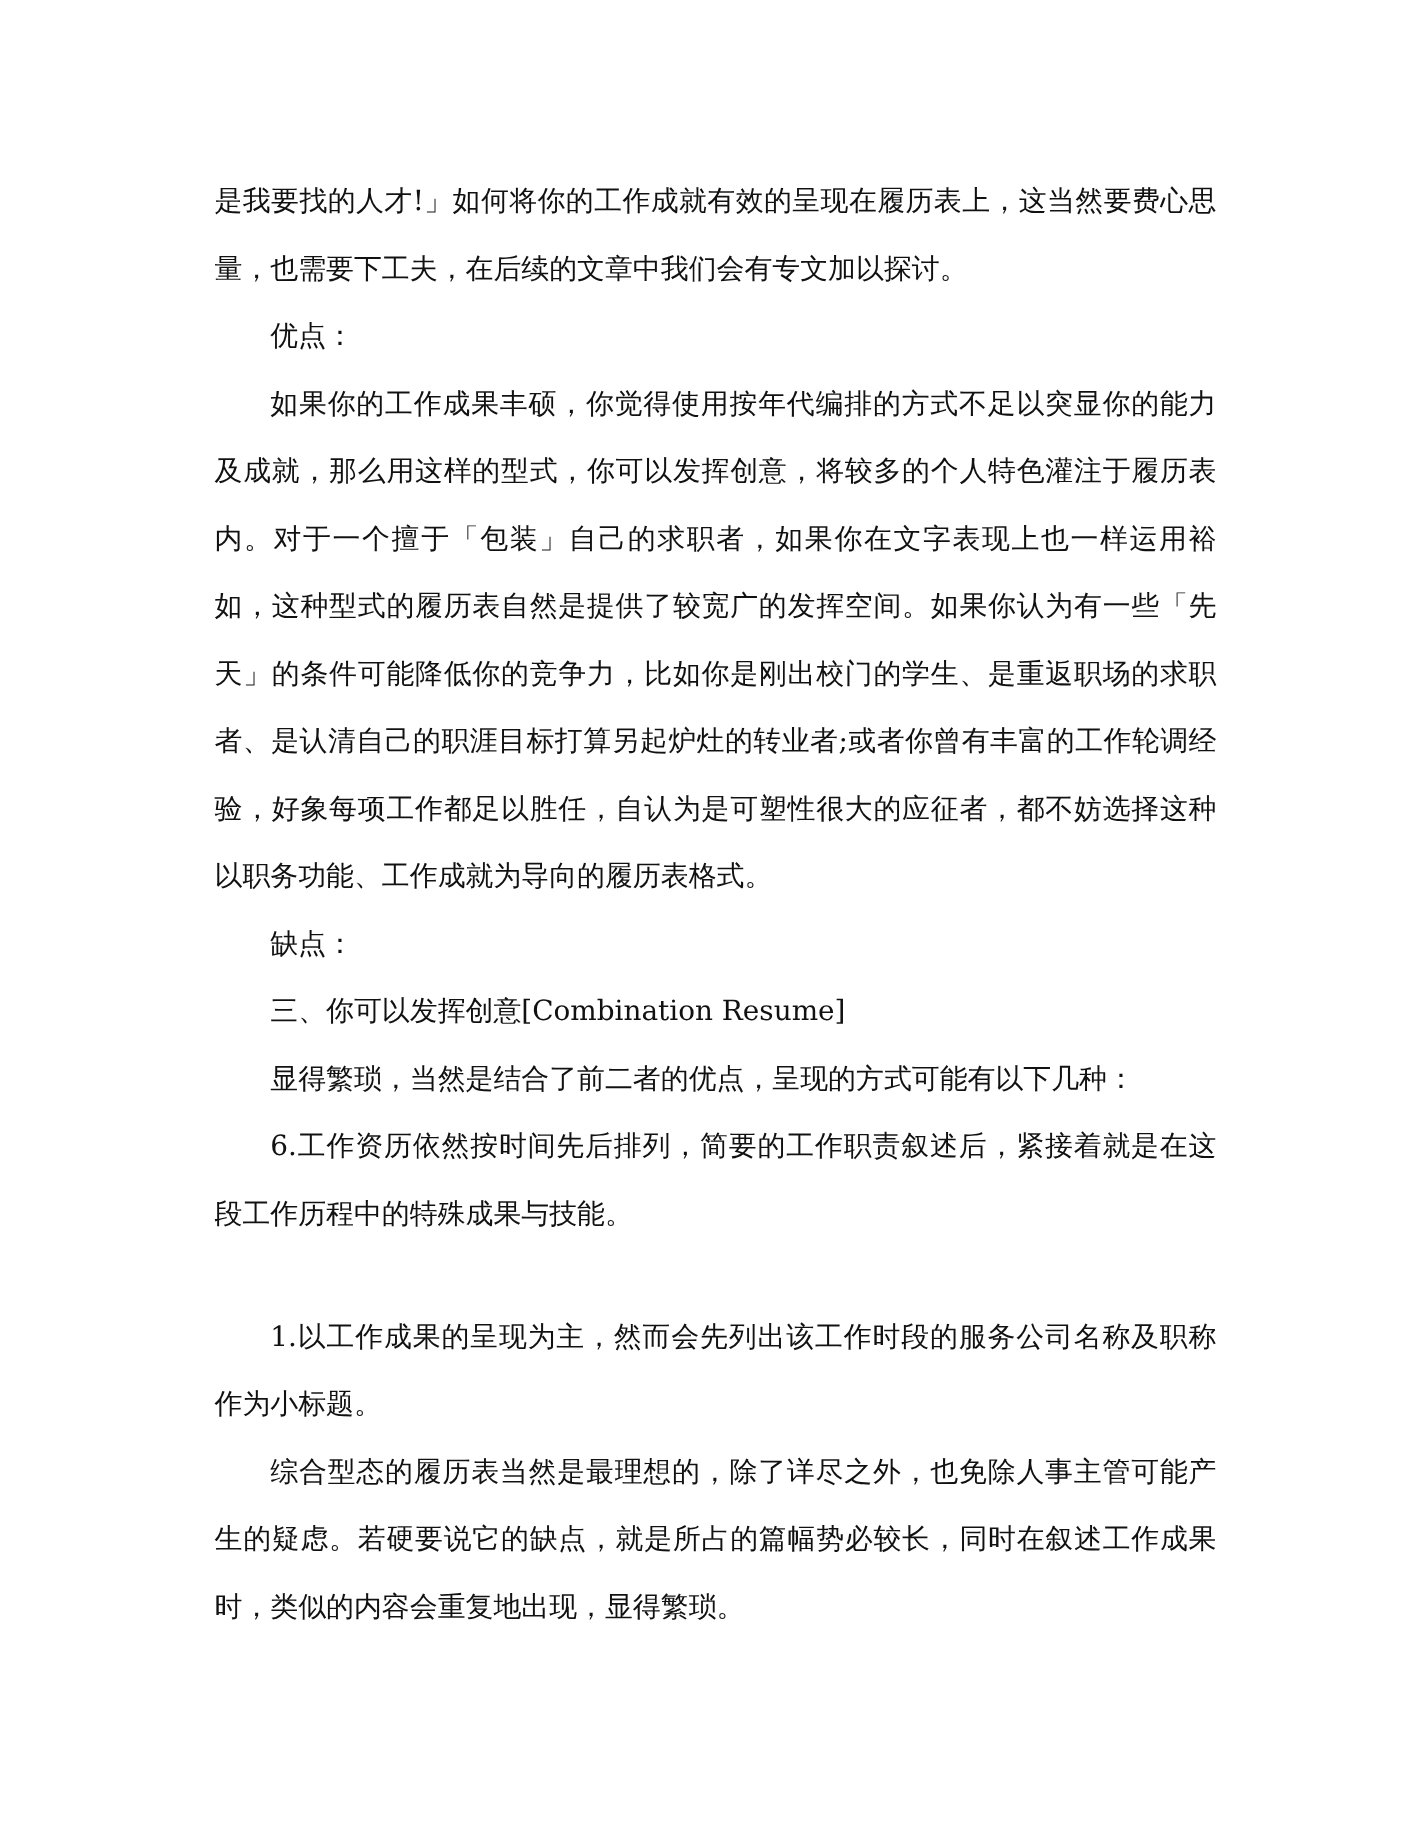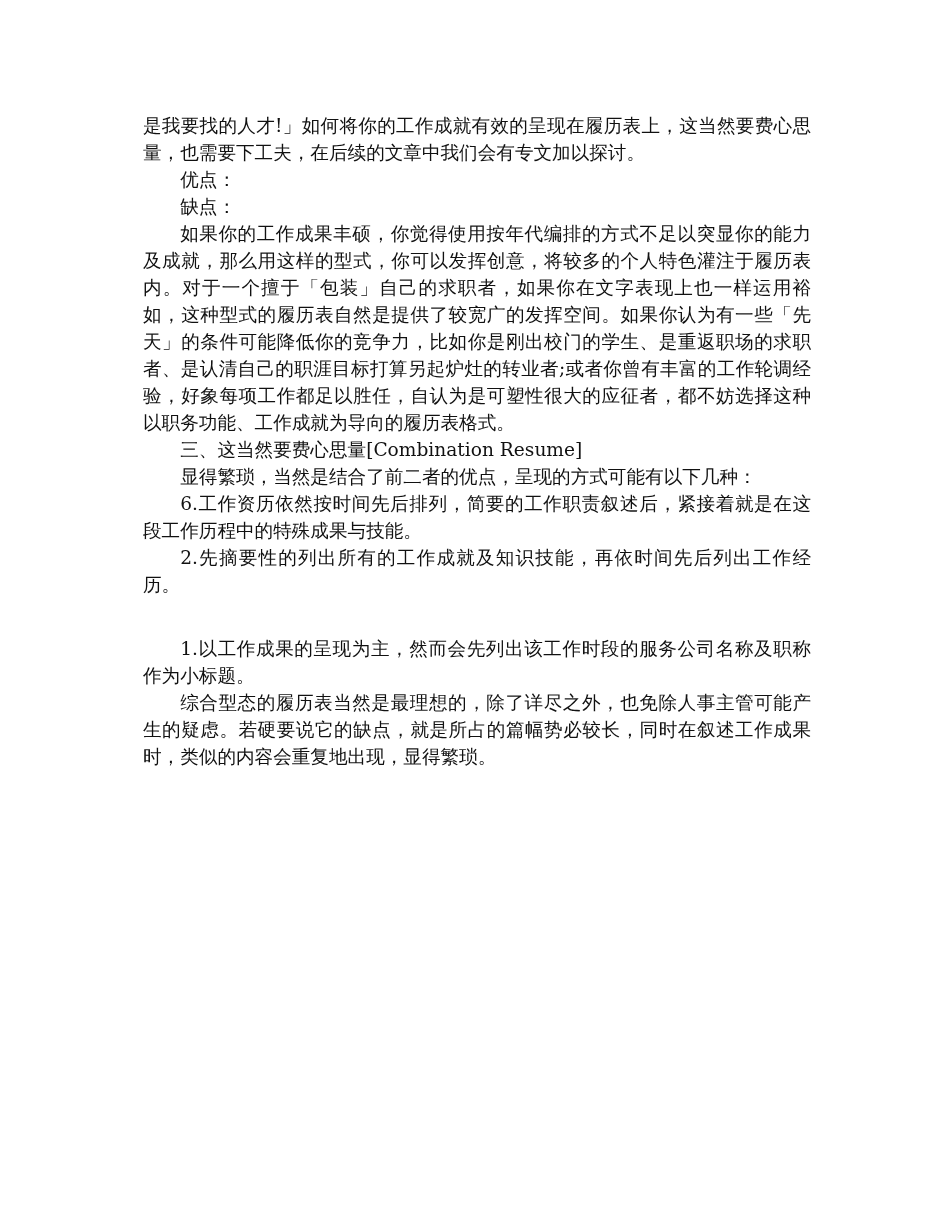--- a/index.html
+++ b/index.html
@@ -4,35 +4,34 @@
   <style>
     html, body { margin: 0; padding: 0; background: #ffffff; }
     body { width: 950px; height: 1230px; position: relative; overflow: hidden; }
     .page {
       position: absolute;
       left: 143px;
       top: 112px;
       width: 668px;
       font-family: "DejaVu Serif", "Liberation Serif", serif;
       font-size: 18.6px;
-      line-height: 27px;
+      line-height: 45px;
       color: #111111;
     }
     .p { margin: 0; text-align: justify; text-justify: inter-character; }
     .indent { text-indent: 2em; }
     .blank { height: 37.2px; }
   </style>
 </head>
 <body>
 
 <div class="page">
   <p class="p">是我要找的人才!」如何将你的工作成就有效的呈现在履历表上，这当然要费心思量，也需要下工夫，在后续的文章中我们会有专文加以探讨。</p>
   <p class="p indent">优点：</p>
+  <p class="p indent">如果你的工作成果丰硕，你觉得使用按年代编排的方式不足以突显你的能力及成就，那么用这样的型式，你可以发挥创意，将较多的个人特色灌注于履历表内。对于一个擅于「包装」自己的求职者，如果你在文字表现上也一样运用裕如，这种型式的履历表自然是提供了较宽广的发挥空间。如果你认为有一些「先天」的条件可能降低你的竞争力，比如你是刚出校门的学生、是重返职场的求职者、是认清自己的职涯目标打算另起炉灶的转业者;或者你曾有丰富的工作轮调经验，好象每项工作都足以胜任，自认为是可塑性很大的应征者，都不妨选择这种以职务功能、工作成就为导向的履历表格式。</p>
   <p class="p indent">缺点：</p>
-  <p class="p indent">如果你的工作成果丰硕，你觉得使用按年代编排的方式不足以突显你的能力及成就，那么用这样的型式，你可以发挥创意，将较多的个人特色灌注于履历表内。对于一个擅于「包装」自己的求职者，如果你在文字表现上也一样运用裕如，这种型式的履历表自然是提供了较宽广的发挥空间。如果你认为有一些「先天」的条件可能降低你的竞争力，比如你是刚出校门的学生、是重返职场的求职者、是认清自己的职涯目标打算另起炉灶的转业者;或者你曾有丰富的工作轮调经验，好象每项工作都足以胜任，自认为是可塑性很大的应征者，都不妨选择这种以职务功能、工作成就为导向的履历表格式。</p>
-  <p class="p indent">三、这当然要费心思量[Combination Resume]</p>
+  <p class="p indent">三、你可以发挥创意[Combination Resume]</p>
   <p class="p indent">显得繁琐，当然是结合了前二者的优点，呈现的方式可能有以下几种：</p>
   <p class="p indent">6.工作资历依然按时间先后排列，简要的工作职责叙述后，紧接着就是在这段工作历程中的特殊成果与技能。</p>
-  <p class="p indent">2.先摘要性的列出所有的工作成就及知识技能，再依时间先后列出工作经历。</p>
   <div class="blank"></div>
   <p class="p indent">1.以工作成果的呈现为主，然而会先列出该工作时段的服务公司名称及职称作为小标题。</p>
   <p class="p indent">综合型态的履历表当然是最理想的，除了详尽之外，也免除人事主管可能产生的疑虑。若硬要说它的缺点，就是所占的篇幅势必较长，同时在叙述工作成果时，类似的内容会重复地出现，显得繁琐。</p>
 </div>
 
 </body></html>

